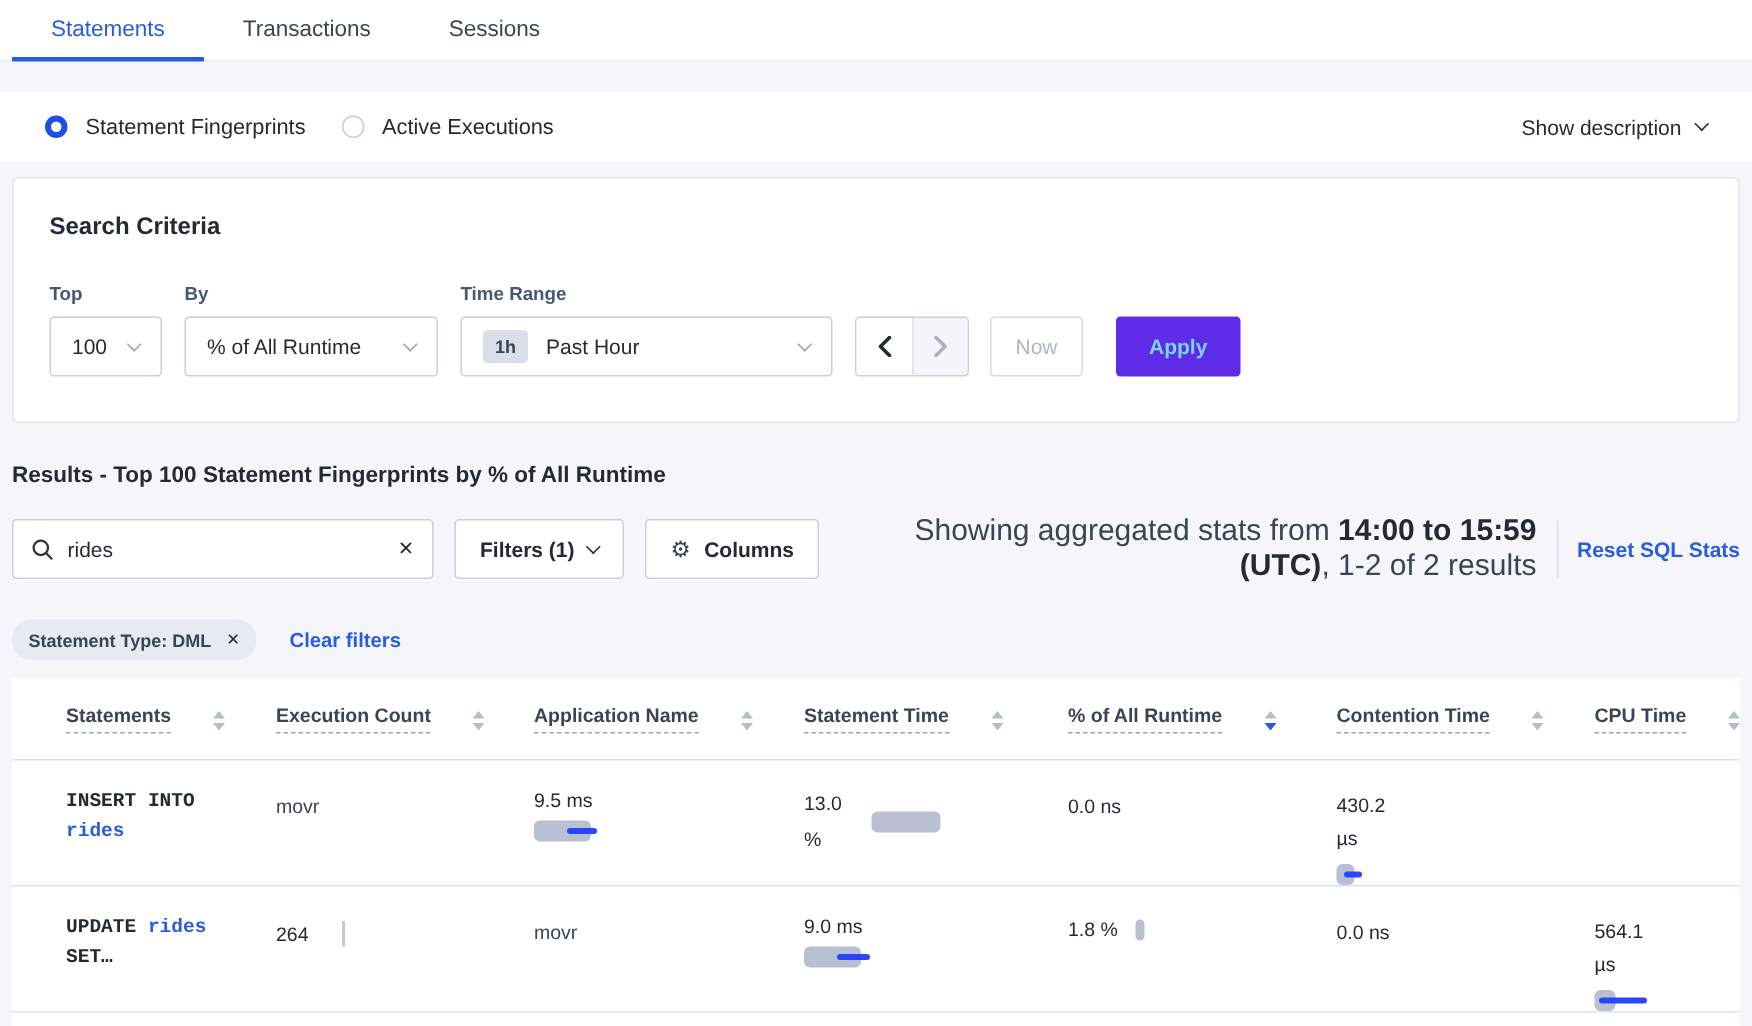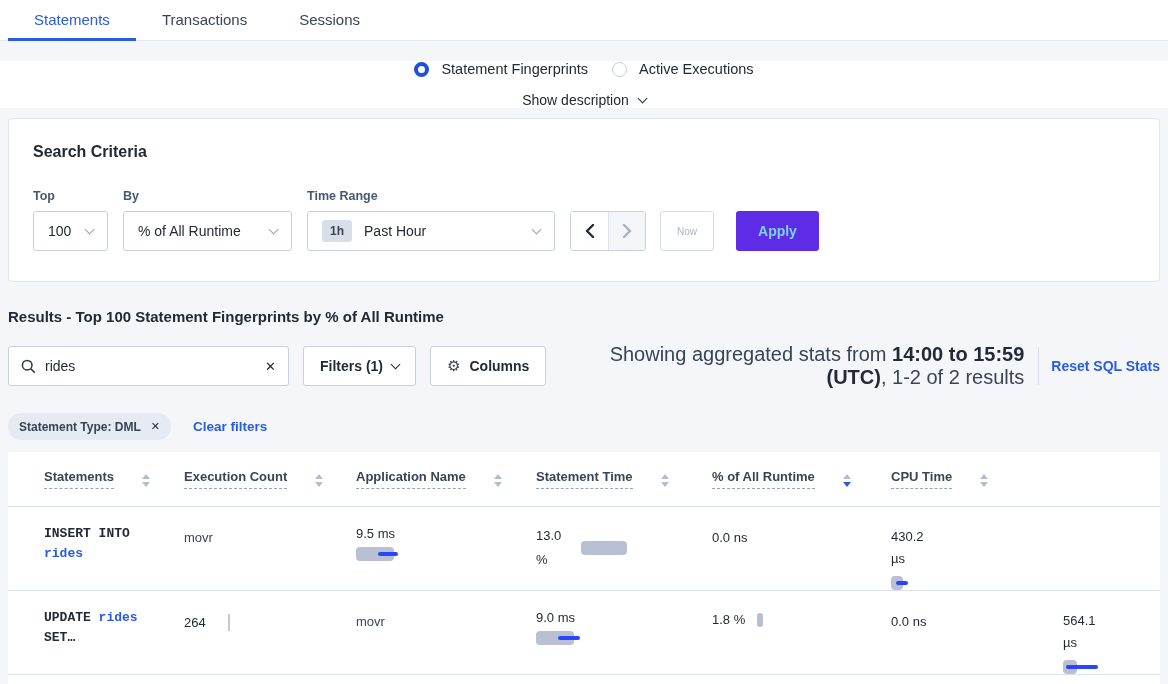--- a/index.html
+++ b/index.html
@@ -7,21 +7,21 @@
   body {
     font-family:"Liberation Sans","DejaVu Sans",sans-serif;
     background:#f4f6fa; color:#242a35; font-size:14px; overflow:hidden;
   }
   
   .tabbar { background:#fff; border-bottom:1px solid #e7eaf0; display:flex; height:41px; align-items:stretch; }
   .tab { display:flex; align-items:center; padding:0 26px; font-size:15px; color:#394455; cursor:pointer; border-bottom:3px solid transparent; margin-bottom:-1px; }
   .tab:first-child { margin-left:8px; }
   .tab.active { color:#2a5ce0; border-bottom-color:#2a5ce0; font-weight:400; }
   
-  .viewbar { background:#fff; margin-top:20px; height:47px; display:flex; align-items:center; padding:0 30px; justify-content:space-between;flex-direction:column; }
+  .viewbar { background:#fff; margin-top:20px; height:47px; display:flex; align-items:center; padding:0 30px; justify-content:space-between; }
   .radio-group { display:flex; align-items:center; gap:24px; }
   .radio-opt { display:flex; align-items:center; gap:12px; cursor:pointer; font-size:14.5px; color:#242a35; }
   .radio { width:15px; height:15px; border-radius:50%; background:#fff; }
   .radio.on { border:4.5px solid #1d4fe0; }
   .radio.off { border:1px solid #c6cdda; }
   .showdesc { display:flex; align-items:center; gap:10px; font-size:14px; color:#242a35; cursor:pointer; }
   .chev { width:7px; height:7px; border-right:1.8px solid #242a35; border-bottom:1.8px solid #242a35; transform:rotate(45deg); margin-top:-4px; }
   .chev.gray { border-color:#9aa3b5; }
   
   .card { background:#fff; border:1px solid #e0e5eb; border-radius:4px; margin:10px 8px 0 8px; padding:24px 24px 30px 24px; }
@@ -31,21 +31,21 @@
   .field-label { font-size:12.5px; font-weight:700; color:#475872; margin-bottom:8px; }
   .select { height:40px; border:1px solid #c8cfdd; border-radius:3px; background:#fff; display:flex; align-items:center; padding:0 14px; cursor:pointer; font-size:14px; color:#242a35; justify-content:space-between; }
   .sel-top { width:75px; }
   .sel-by { width:169px; }
   .sel-time { width:248px; }
   .badge-1h { background:#d9dfe9; border-radius:3px; font-size:12px; font-weight:700; color:#394455; padding:4px 8px; margin-right:12px; }
   .sel-left { display:flex; align-items:center; }
   .pager { display:flex; border:1px solid #c8cfdd; border-radius:3px; overflow:hidden; height:40px; margin-right:14px; }
   .pager button { width:37px; border:none; background:#fff; display:flex; align-items:center; justify-content:center; cursor:pointer; }
   .pager button + button { border-left:1px solid #dde2ec; background:#f4f5f8; }
-  .btn-now { height:40px; border:1px solid #d5dae4; background:#fff; border-radius:3px; color:#aeb5c4; font-size:10px; padding:0 16px; margin-right:22px; cursor:default; }
+  .btn-now { height:40px; border:1px solid #d5dae4; background:#fff; border-radius:3px; color:#aeb5c4; font-size:14px; padding:0 16px; margin-right:22px; cursor:default; }
   .btn-apply { height:40px; border:none; background:#5e2ce6; border-radius:3px; color:#7dd3fc; font-size:14px; font-weight:700; padding:0 22px; cursor:pointer; }
   
   .results-h { font-size:15px; font-weight:700; color:#242a35; margin:26px 8px 0 8px; }
   .controls { display:flex; align-items:center; margin:18px 8px 0 8px; }
   .search-box { width:281px; height:40px; border:1px solid #c8cfdd; border-radius:3px; background:#fff; display:flex; align-items:center; padding:0 12px; }
   .search-box input { border:none; outline:none; flex:1; font-size:14px; color:#242a35; font-family:inherit; margin-left:9px; }
   .clear-x { color:#242a35; font-size:13px; cursor:pointer; }
   .btn-light { height:40px; border:1px solid #c8cfdd; background:#fff; border-radius:3px; color:#242a35; font-size:14px; font-weight:700; display:flex; align-items:center; gap:9px; padding:0 16px; margin-left:14px; cursor:pointer; }
   .gear { font-size:15px; color:#394455; font-weight:400; }
   .stats { flex:1; text-align:right; font-size:20px; color:#394455; }
@@ -216,20 +216,27 @@
         </span>
     </div>
     <div class="hcell">
       <span class="hlabel">% of All Runtime</span>
       <span class="sorter">
           <span class="tri-up"></span>
           <span class="tri-dn active"></span>
         </span>
     </div>
     <div class="hcell">
+      <span class="hlabel">Contention Time</span>
+      <span class="sorter">
+          <span class="tri-up"></span>
+          <span class="tri-dn"></span>
+        </span>
+    </div>
+    <div class="hcell">
       <span class="hlabel">CPU Time</span>
       <span class="sorter">
           <span class="tri-up"></span>
           <span class="tri-dn"></span>
         </span>
     </div>
   </div>
 
   <div class="t-row">
     <div class="mono">

